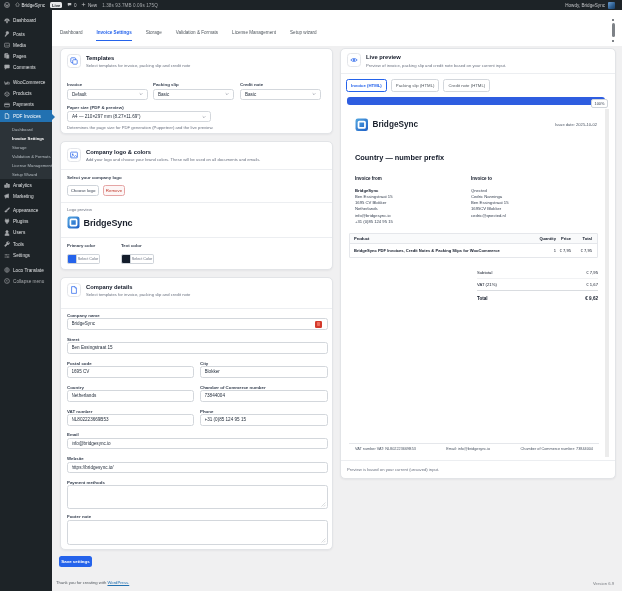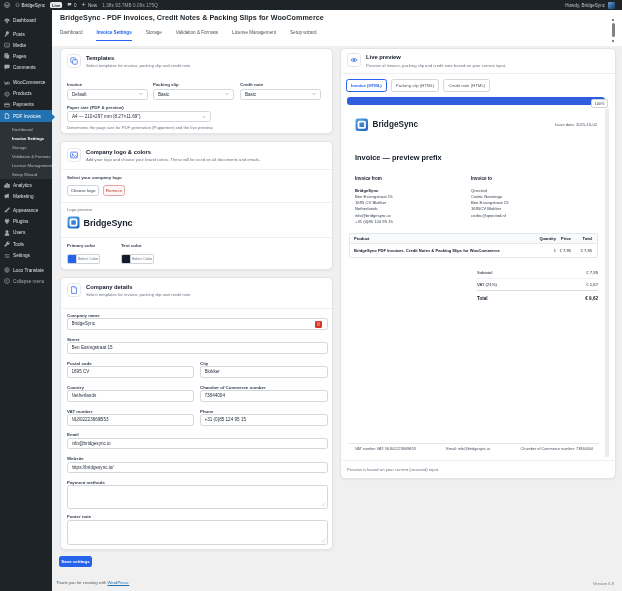--- a/index.html
+++ b/index.html
@@ -283,21 +283,20 @@
             <circle cx="5" cy="5" r="4" fill="none" stroke-width="1"></circle>
             <path d="M6 3 L4 5 L6 7" fill="none" stroke-width="1"></path>
           </svg>
         </span>
       <span class="ml">Collapse menu</span>
     </div>
   </div>
   <div class="menu-arrow"></div>
 
   <div id="headerband">
-    <div id="page-title">BridgeSync - PDF Invoices, Credit Notes &amp; Packing Slips for WooCommerce</div>
     <div id="tabs">
       <div class="tab">Dashboard</div>
       <div class="tab active">Invoice Settings</div>
       <div class="tab">Storage</div>
       <div class="tab">Validation &amp; Formats</div>
       <div class="tab">License Management</div>
       <div class="tab">Setup wizard</div>
     </div>
   </div>
 
@@ -485,21 +484,21 @@
                 <stop offset="1" stop-color="#1d5ec6"></stop>
               </linearGradient>
             </defs>
             <rect x="0.5" y="0.5" width="12" height="12" rx="2.2" fill="url(#lg2)"></rect>
             <rect x="3.4" y="3.4" width="6.2" height="6.2" rx="0.8" fill="none" stroke="#fff" stroke-width="1.7"></rect>
           </svg>
         <span style="font-size:8.2px; font-weight:bold; color:#1a202c;">BridgeSync</span>
       </div>
       <div style="position:absolute; right:8px; top:13px; font-size:4.1px; color:#4b5563;">Issue date: 2025-10-02</div>
 
-      <div style="position:absolute; left:8px; top:44px; font-size:7.4px; font-weight:bold; color:#111827;">Invoice — preview prefix</div>
+      <div style="position:absolute; left:8px; top:44px; font-size:7.4px; font-weight:bold; color:#111827;">Country — number prefix</div>
 
       <div class="inv-label" style="position:absolute; left:8px; top:67px;">Invoice from</div>
       <div style="position:absolute; left:8px; top:78.5px; font-size:4.2px; line-height:6.3px; color:#374151;">
         <div style="font-weight:bold; color:#111827;">BridgeSync</div>
         <div>Ben Essingstraat 15</div>
         <div>1695 CV Blokker</div>
         <div>Netherlands</div>
         <div>info@bridgesync.io</div>
         <div>+31 (0)85 124 95 15</div>
       </div>

